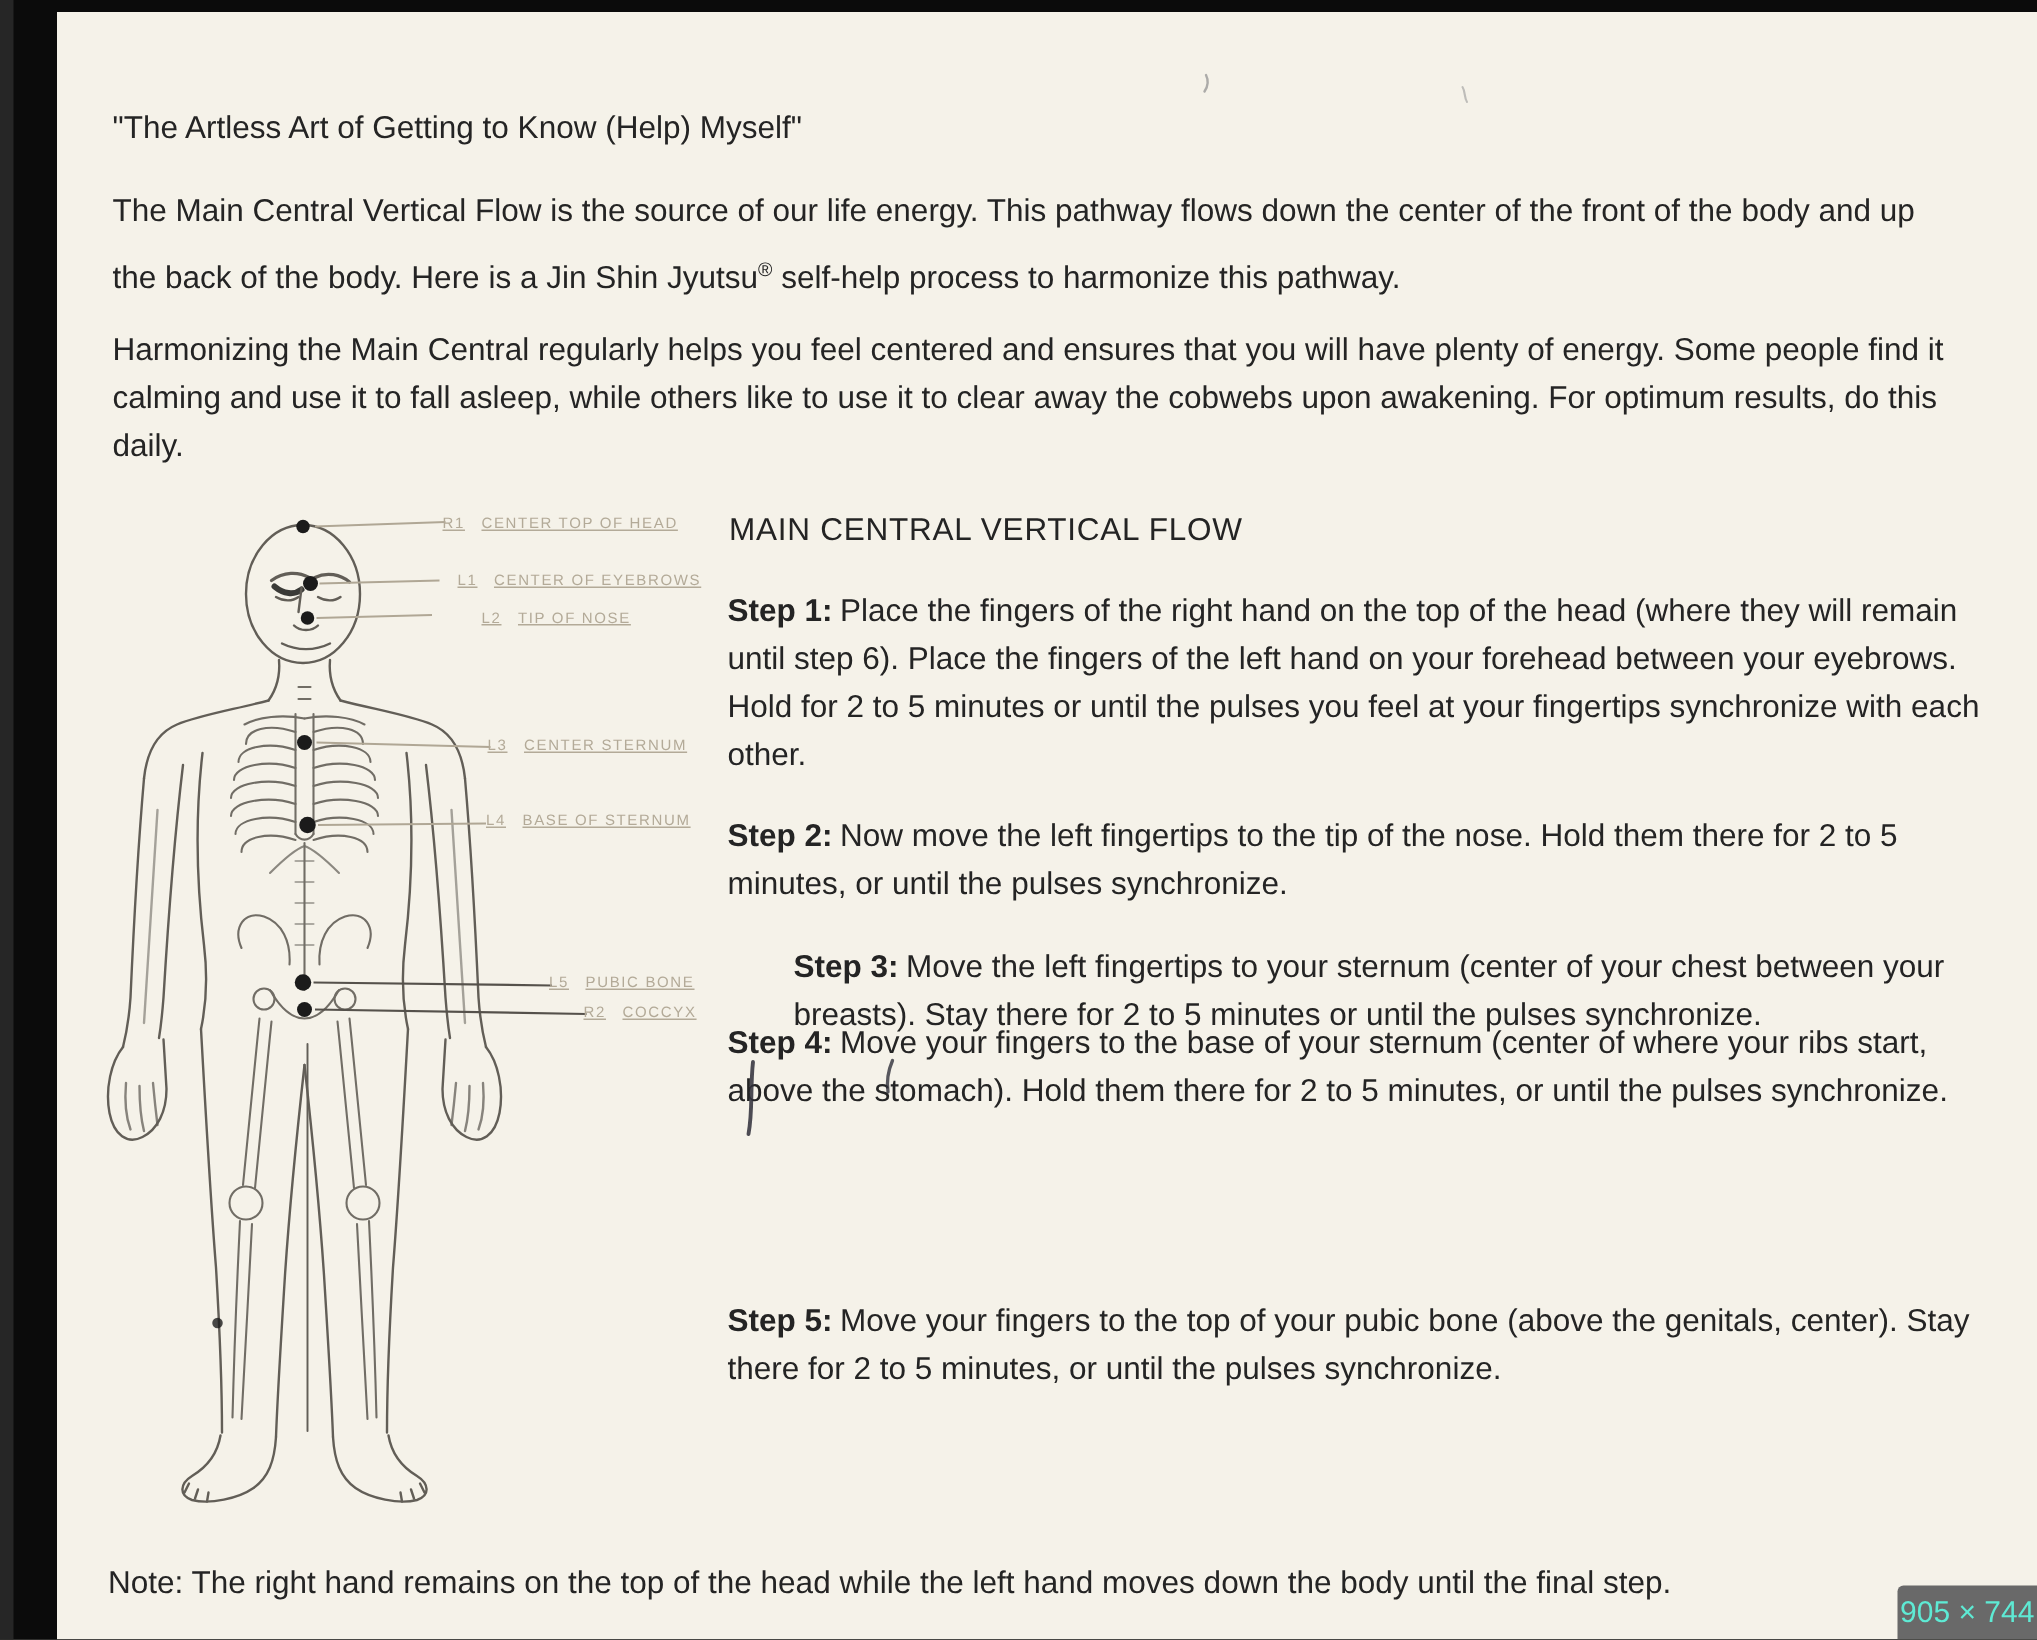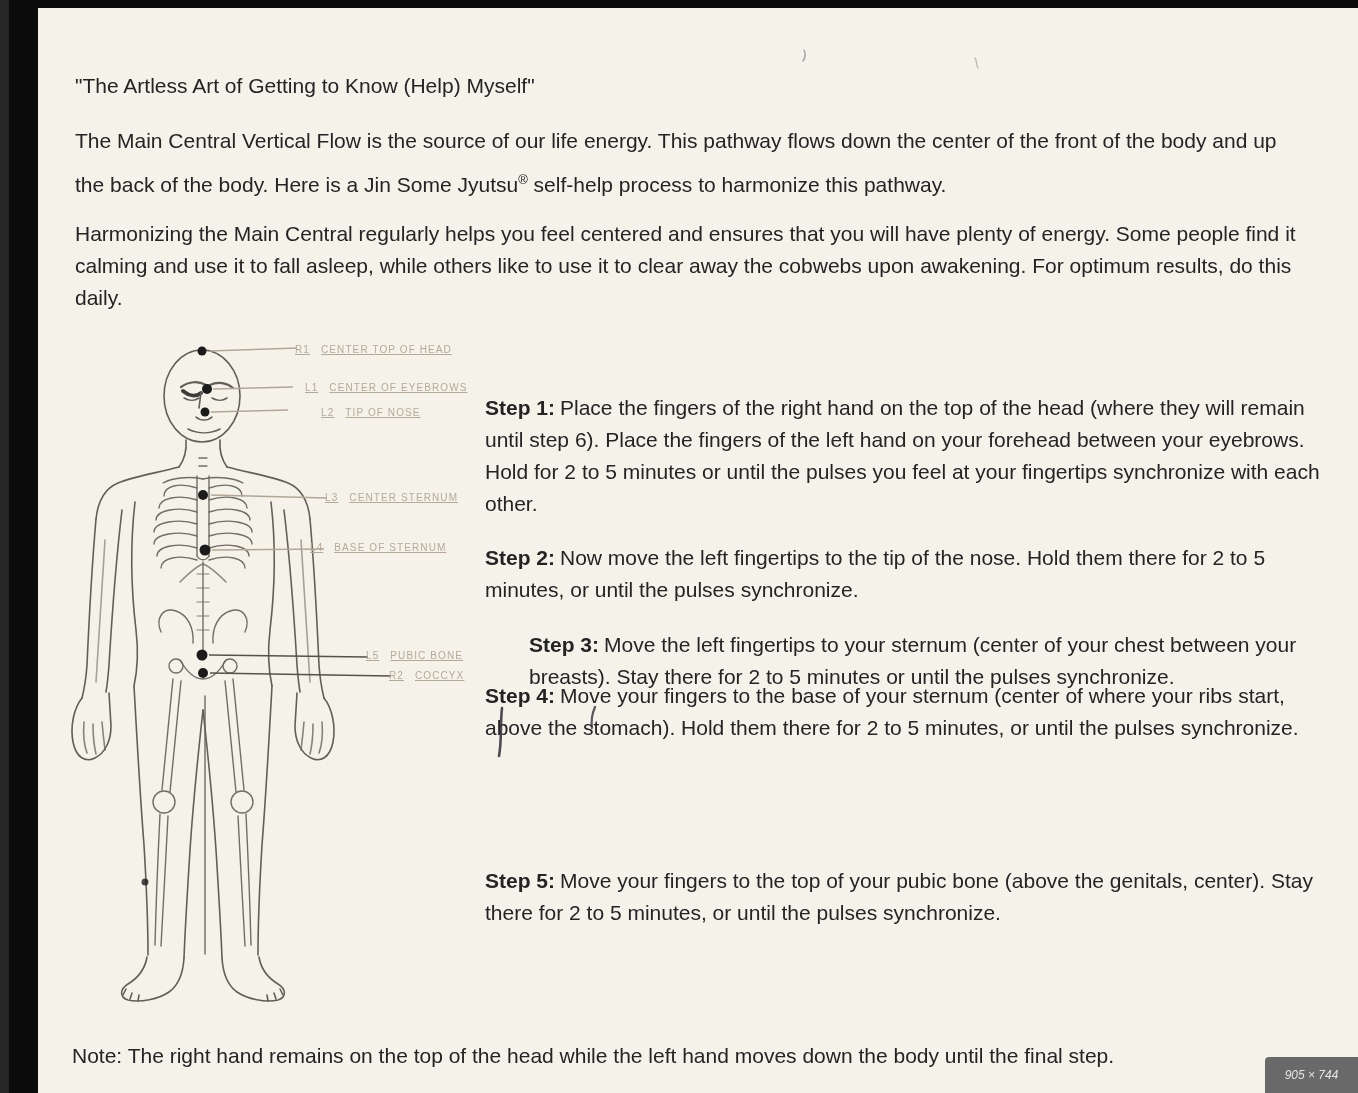--- a/index.html
+++ b/index.html
@@ -45,36 +45,35 @@
   .figure-svg { position: absolute; left: 22px; top: 322px; }
 
   .ink-mark { position: absolute; pointer-events: none; }
 
   .dim-badge {
     position: absolute; right: 0; bottom: 0;
     width: 93px; height: 36px;
     background: #696969;
     border-radius: 4px 0 0 0;
     display: flex; align-items: center; justify-content: center;
-    color: #e5e5e5; font-size: 12px;
+    color: #5eead4; font-size: 20px;
     font-family: "Liberation Sans", sans-serif;
-    font-style: italic;
   }
 </style>
 </head>
 <body>
 
 <div class="screen">
   <div class="edge-strip"></div>
 
   <div class="page">
 
     <div class="tb doc-title">"The Artless Art of Getting to Know (Help) Myself"</div>
 
-    <div class="tb para1"><span>The Main Central Vertical Flow is the source of our life energy. This pathway flows down the center of the front of the body and up the back of the body. Here is a Jin Some Jyutsu</span><sup>®</sup><span> self-help process to harmonize this pathway.</span></div>
+    <div class="tb para1"><span>The Main Central Vertical Flow is the source of our life energy. This pathway flows down the center of the front of the body and up the back of the body. Here is a Jin Shin Jyutsu</span><sup>®</sup><span> self-help process to harmonize this pathway.</span></div>
 
     <div class="tb para2">Harmonizing the Main Central regularly helps you feel centered and ensures that you will have plenty of energy. Some people find it calming and use it to fall asleep, while others like to use it to clear away the cobwebs upon awakening. For optimum results, do this daily.</div>
 
     <svg class="figure-svg" width="430" height="700" viewBox="0 0 430 700">
       <g stroke="#56524b" stroke-width="1.6" fill="none" stroke-linecap="round" stroke-linejoin="round" opacity="0.92">
 
         <ellipse cx="142" cy="66" rx="38" ry="46"></ellipse>
         <path d="M121,57 C129,51 139,51 146,55" stroke-width="2.2"></path>
         <path d="M150,55 C158,51 167,53 173,58" stroke-width="2.2"></path>
         <path d="M123,61 C129,66 136,67 141,63" stroke="#2b2b28" stroke-width="4"></path>
@@ -199,24 +198,25 @@
         <circle cx="142" cy="325" r="5.5"></circle>
         <circle cx="143" cy="343" r="5"></circle>
         <circle cx="85" cy="552" r="3.5" opacity="0.8"></circle>
       </g>
     </svg>
 
     <div class="figure-label" style="left:257px; top:336px;"><span class="code">R1</span><span>CENTER TOP OF HEAD</span></div>
     <div class="figure-label" style="left:267px; top:374px;"><span class="code">L1</span><span>CENTER OF EYEBROWS</span></div>
     <div class="figure-label" style="left:248px; top:399px;padding-left:35px;"><span class="code">L2</span><span>TIP OF NOSE</span></div>
     <div class="figure-label" style="left:287px; top:484px;"><span class="code">L3</span><span>CENTER STERNUM</span></div>
-    <div class="figure-label" style="left:272px; top:534px;"><span class="code">L4</span><span>BASE OF STERNUM</span></div>
+    <div class="figure-label" style="left:286px; top:534px;"><span class="code">L4</span><span>BASE OF STERNUM</span></div>
     <div class="figure-label" style="left:328px; top:642px;"><span class="code">L5</span><span>PUBIC BONE</span></div>
     <div class="figure-label" style="left:351px; top:662px;"><span class="code">R2</span><span>COCCYX</span></div>
 
+    <div class="tb section-heading">MAIN CENTRAL VERTICAL FLOW</div>
 
     <div class="tb steps-col-step" style="top:384px;"><span class="step-label">Step 1:</span><span>Place the fingers of the right hand on the top of the head (where they will remain until step 6). Place the fingers of the left hand on your forehead between your eyebrows. Hold for 2 to 5 minutes or until the pulses you feel at your fingertips synchronize with each other.</span></div>
     <div class="tb steps-col-step" style="top:534px;"><span class="step-label">Step 2:</span><span>Now move the left fingertips to the tip of the nose. Hold them there for 2 to 5 minutes, or until the pulses synchronize.</span></div>
     <div class="tb steps-col-step" style="top:621px;margin-left:44px;"><span class="step-label">Step 3:</span><span>Move the left fingertips to your sternum (center of your chest between your breasts). Stay there for 2 to 5 minutes or until the pulses synchronize.</span></div>
     <div class="tb steps-col-step" style="top:672px;"><span class="step-label">Step 4:</span><span>Move your fingers to the base of your sternum (center of where your ribs start, above the stomach). Hold them there for 2 to 5 minutes, or until the pulses synchronize.</span></div>
     <div class="tb steps-col-step" style="top:857px;"><span class="step-label">Step 5:</span><span>Move your fingers to the top of your pubic bone (above the genitals, center). Stay there for 2 to 5 minutes, or until the pulses synchronize.</span></div>
 
     <div class="tb note-line">Note: The right hand remains on the top of the head while the left hand moves down the body until the final step.</div>
 
     <svg class="ink-mark" style="left:455px; top:698px;" width="16" height="54">

